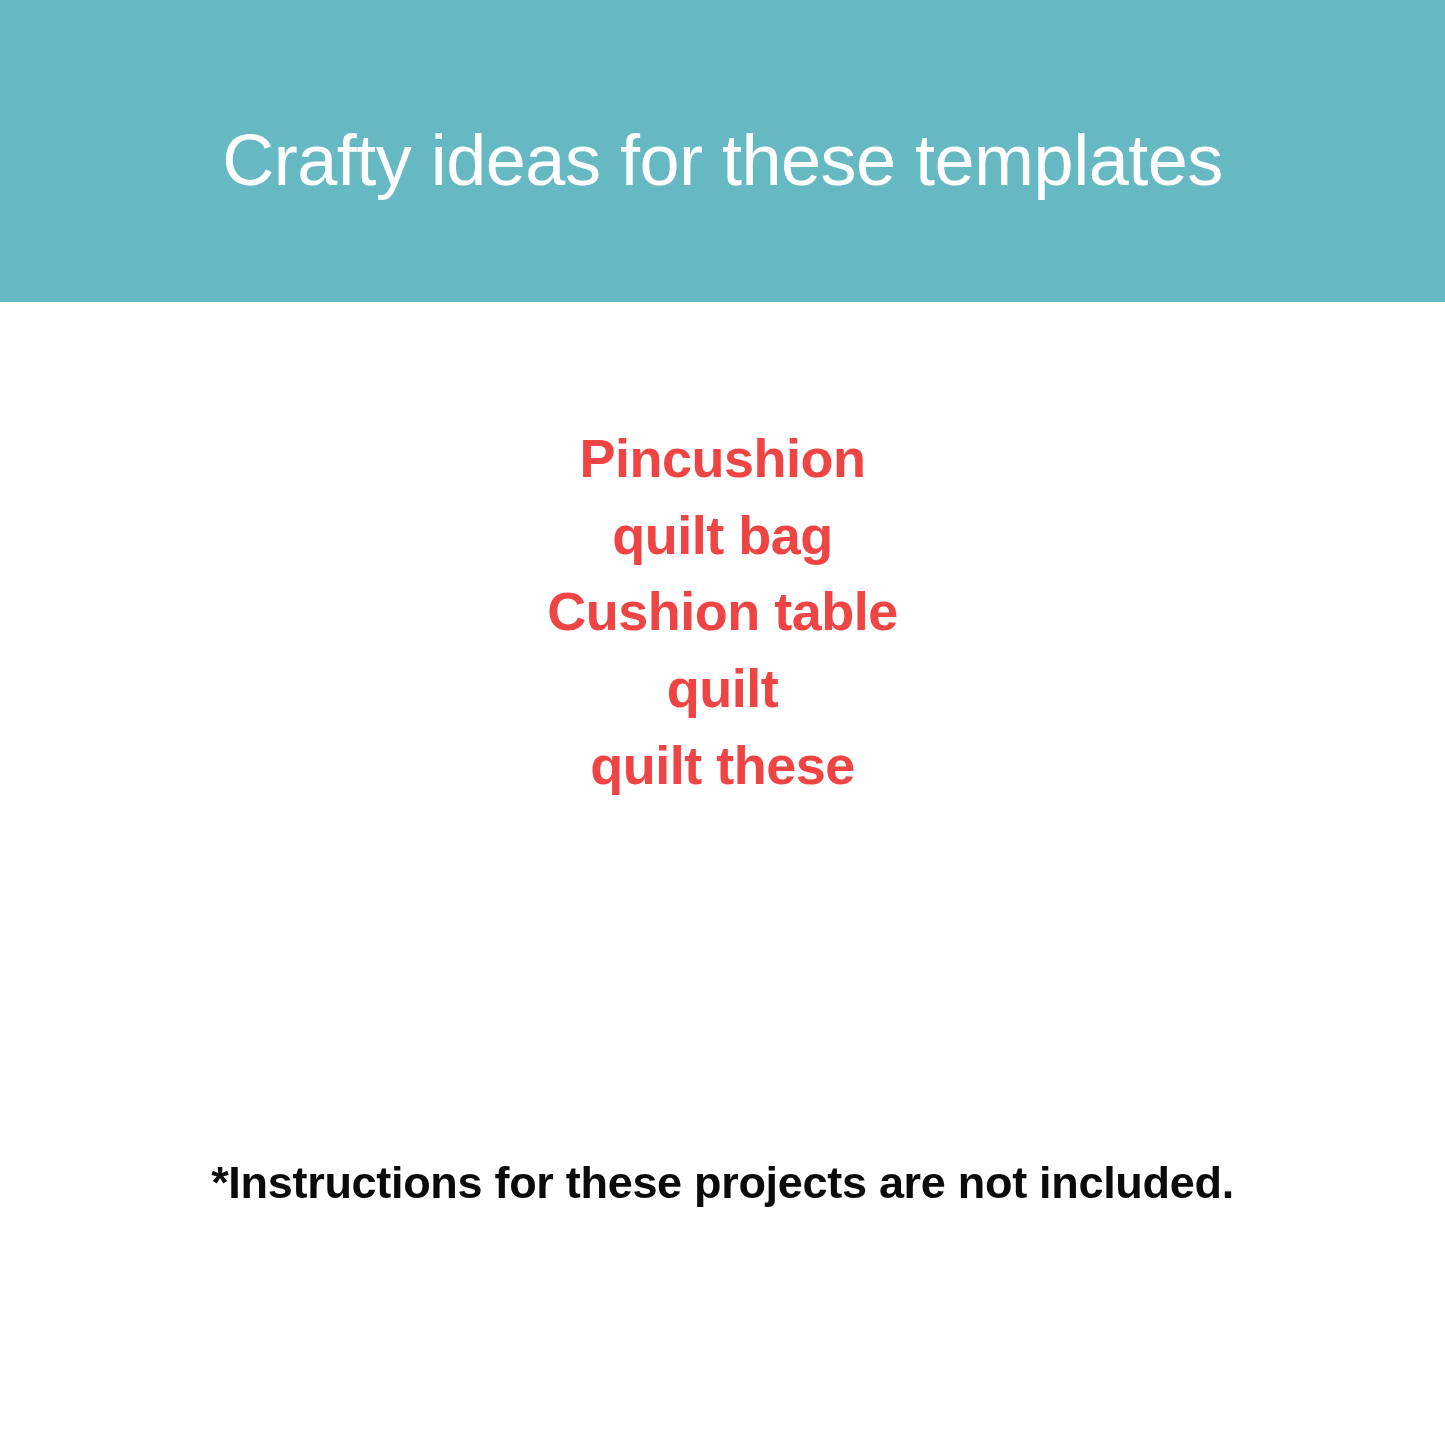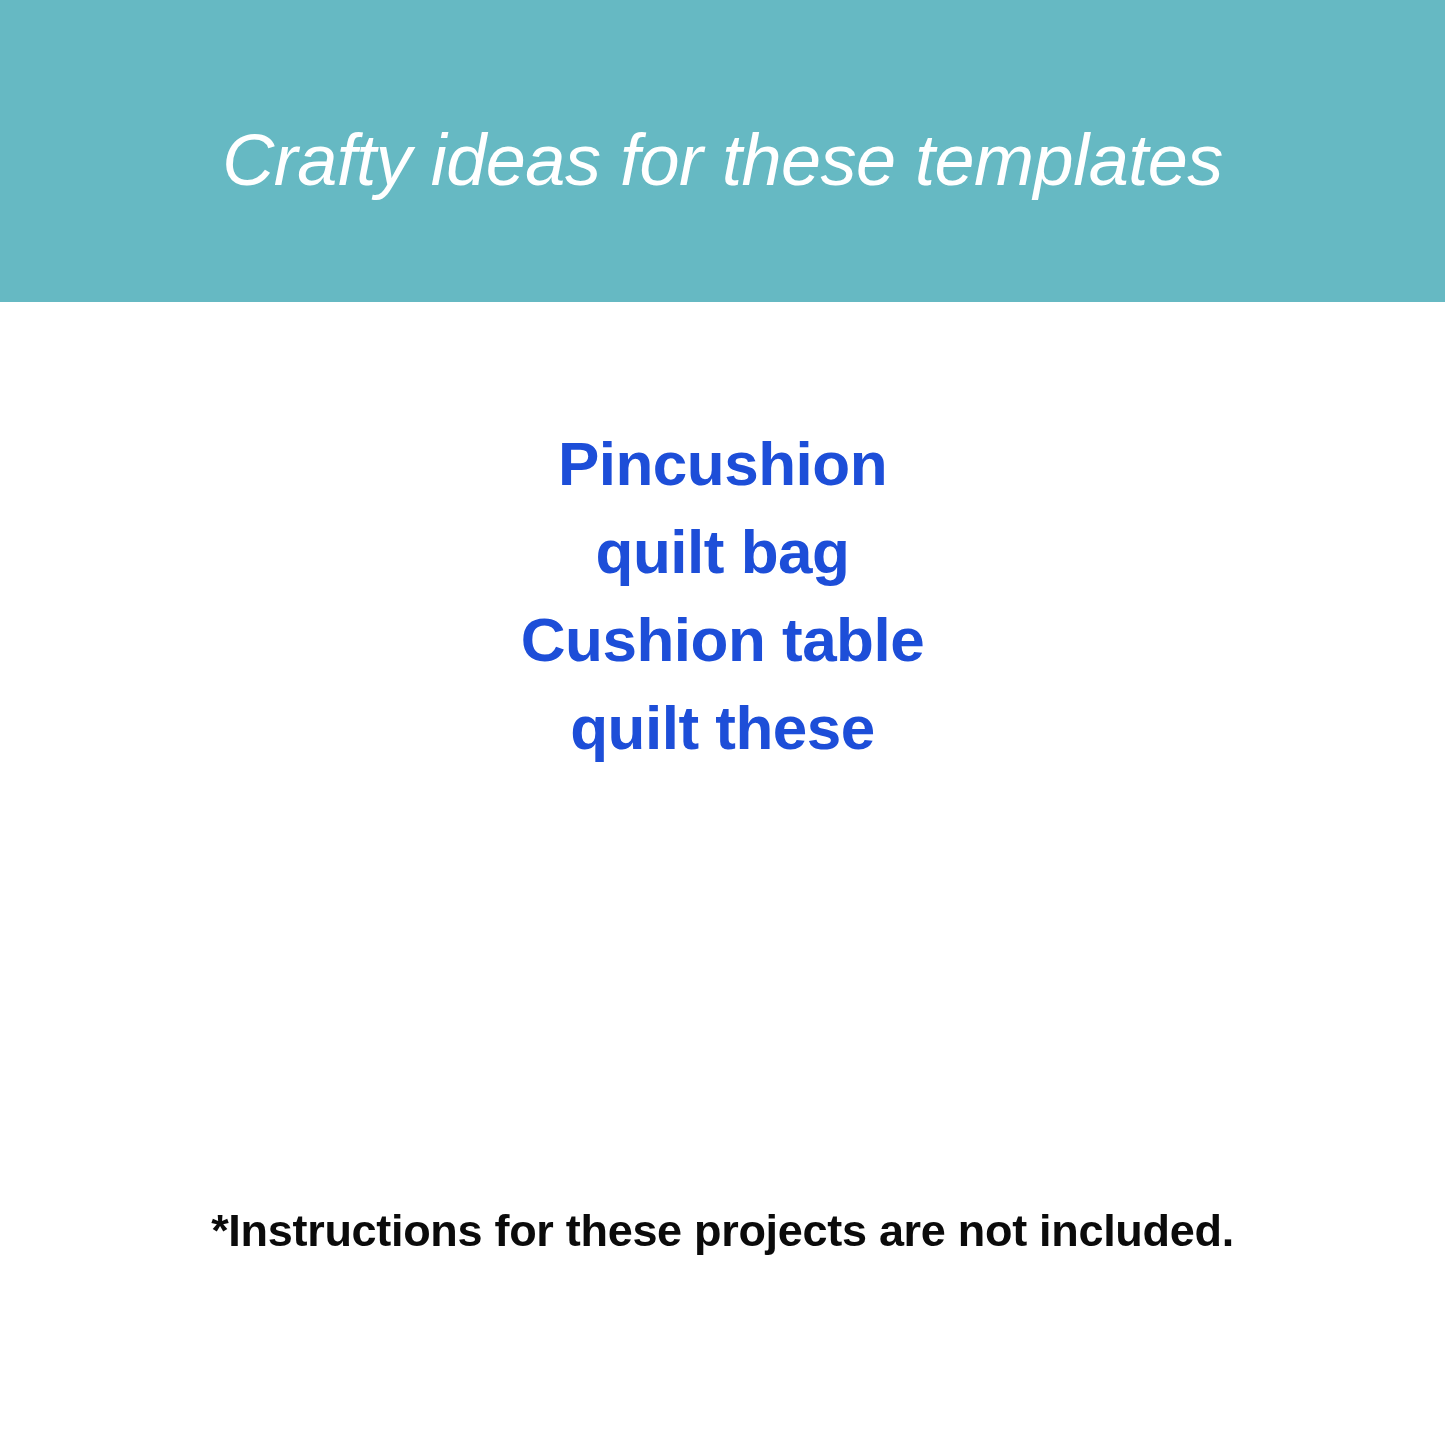--- a/index.html
+++ b/index.html
@@ -23,21 +23,20 @@
   }
   .header-band {
     width: 100%;
     height: 302px;
     background: #66b9c3;
     display: flex;
     align-items: center;
     justify-content: center;
     box-sizing: border-box;
     padding-top: 20px;
-    font-style: italic;
   }
   .header-title {
     color: #ffffff;
     font-size: 72px;
     font-weight: 400;
     letter-spacing: -0.5px;
     line-height: 1.1;
     text-align: center;
     font-family: "Liberation Sans", sans-serif;
   }
@@ -50,31 +49,31 @@
   .ideas-list {
     position: absolute;
     top: 118px;
     left: 0;
     width: 100%;
     display: flex;
     flex-direction: column;
     align-items: center;
   }
   .idea-item {
-    color: #1d4ed8;
-    font-size: 62px;
+    color: #ef4444;
+    font-size: 54px;
     font-weight: 700;
     line-height: 1.42;
     text-align: center;
     letter-spacing: -0.5px;
     white-space: nowrap;
   }
   .footnote {
     position: absolute;
-    top: 903px;
+    top: 855px;
     left: 0;
     width: 100%;
     text-align: center;
     color: #0b0b0b;
     font-size: 45px;
     font-weight: 700;
     letter-spacing: -0.3px;
     white-space: nowrap;
   }
 </style>
@@ -86,20 +85,21 @@
   <div class="header-band">
     <div class="header-title">Crafty ideas for these templates</div>
   </div>
 
   <div class="body-area">
 
     <div class="ideas-list">
       <div class="idea-item">Pincushion</div>
       <div class="idea-item">quilt bag</div>
       <div class="idea-item">Cushion table</div>
+      <div class="idea-item">quilt</div>
       <div class="idea-item">quilt these</div>
     </div>
 
     <div class="footnote">*Instructions for these projects are not included.</div>
 
   </div>
 
 </div>
 
 </body></html>

